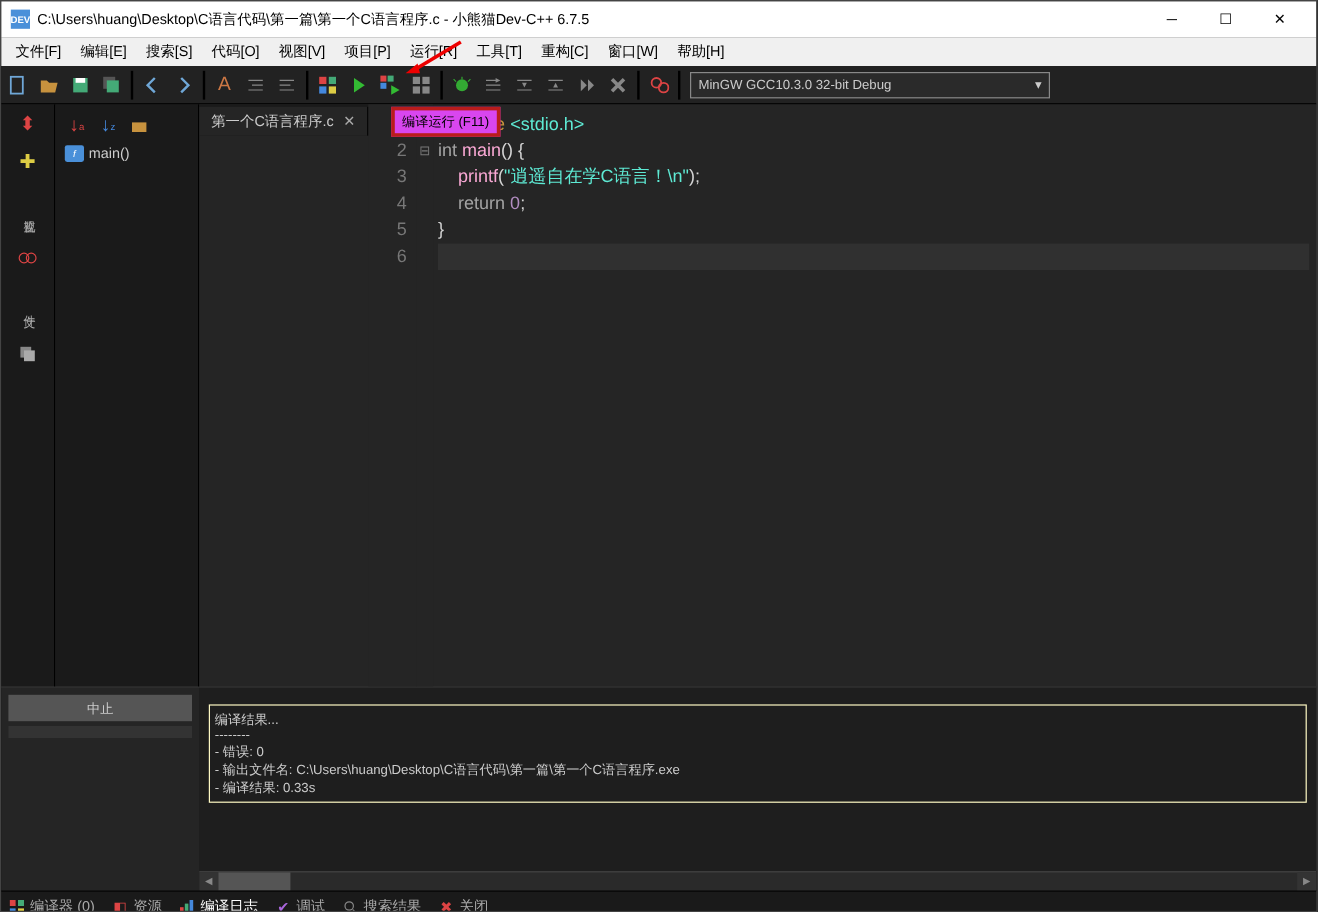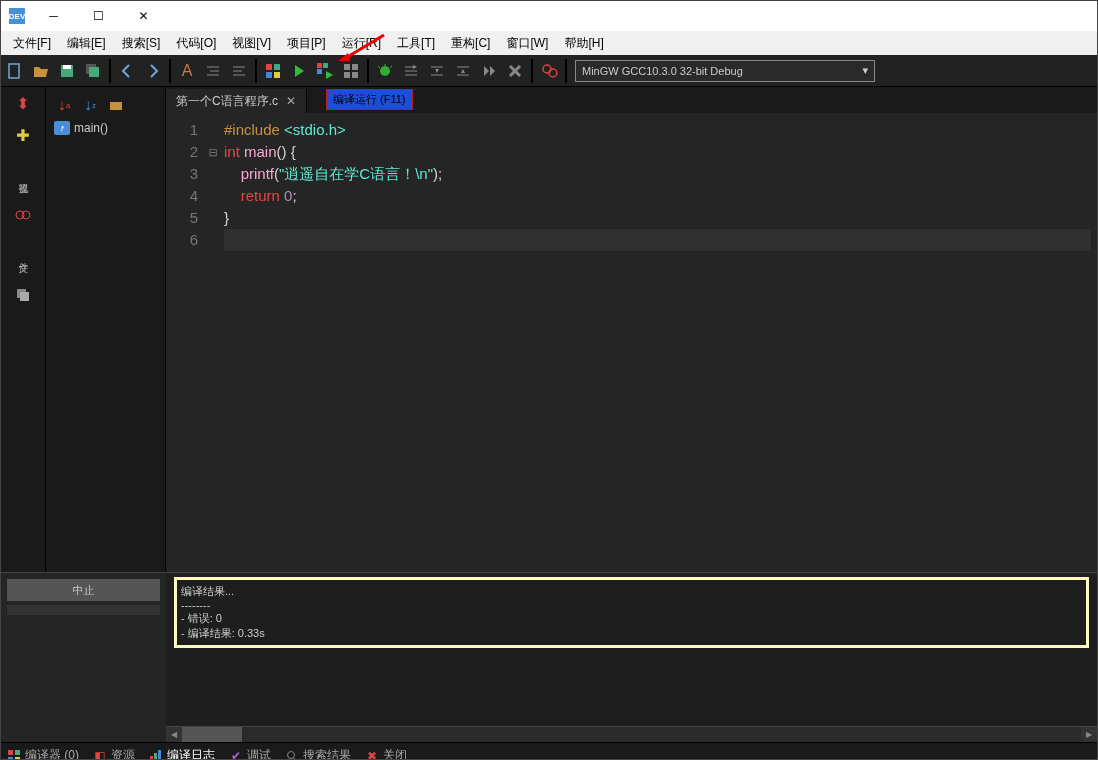--- a/index.html
+++ b/index.html
@@ -16,58 +16,59 @@
 .toolbar .compiler-dropdown { flex: 0 0 300px; height: 22px; background: #2a2a2a; border: 1px solid #888; color: #ccc; font-size: 11px; padding: 0 6px; display: flex; align-items: center; justify-content: space-between; margin-left: 4px; }
 .main-area { display: flex; height: 485px; }
 .left-panel { width: 45px; background: #1a1a1a; border-right: 1px solid #000; display: flex; flex-direction: column; align-items: center; padding-top: 4px; gap: 8px; }
 .left-panel .side-tab { width: 18px; height: 40px; writing-mode: vertical-rl; font-size: 10px; color: #aaa; cursor: pointer; display: flex; align-items: center; justify-content: center; }
 .left-panel .lp-icon { width: 24px; height: 24px; display: flex; align-items: center; justify-content: center; cursor: pointer; }
 .project-tree { width: 120px; background: #1a1a1a; border-right: 1px solid #000; padding: 4px; }
 .tree-top { display: flex; gap: 6px; padding: 4px; }
 .tree-top .ti { width: 20px; height: 20px; display:flex;align-items:center;justify-content:center; }
 .tree-item { padding: 2px 4px; font-size: 12px; color: #ccc; display: flex; align-items: center; gap: 4px; cursor: pointer; }
 .tree-item .ficon { width: 16px; height: 14px; background: #4a90d9; border-radius: 2px; font-size:8px; color:#fff; display:flex;align-items:center;justify-content:center;font-style:italic; }
-.editor-wrap { flex: 1; display: flex; flex-direction: column; background: #252525; position: relative; }
+.editor-wrap { flex: 1; display: flex; flex-direction: row; background: #252525; position: relative; }
 .tab-strip { height: 26px; background: #1a1a1a; display: flex; align-items: flex-end; }
 .tab { height: 24px; background: #333; color: #ccc; padding: 0 10px; display: flex; align-items: center; font-size: 12px; gap: 8px; cursor: pointer; border-right: 1px solid #000; }
 .tab.active { background: #252525; }
 .tab .close-x { color: #aaa; cursor: pointer; }
 .editor { flex: 1; display: flex; font-family: "Consolas", monospace; font-size: 15px; position: relative; }
 .gutter { width: 40px; background: #252525; color: #777; text-align: right; padding: 6px 8px 0 0; line-height: 22px; }
 .fold-col { width: 14px; background: #252525; padding-top: 6px; line-height: 22px; color: #777; text-align: center; font-size: 11px; }
 .code { flex: 1; padding: 6px 6px 0 4px; line-height: 22px; white-space: pre; color: #d4d4d4; }
-.code .kw { color: #ef4444; }
+.code .kw { color: #a3a3a3; }
 .code .inc { color: #c7923e; }
 .code .fn { color: #f9a8d4; }
 .code .str { color: #5eead4; }
 .code .num { color: #b18cc0; }
 .cursor-line { background: #303030; display: block; width: 100%; }
-.tooltip { position: absolute; top: 2px; left: 160px; background: #1d4ed8; border: 1px solid #b91c1c; color: #000; font-size: 11px; padding: 2px 6px; z-index: 10; text-align: right; }
+.tooltip { position: absolute; top: 2px; left: 160px; background: #d946ef; border: 3px solid #b91c1c; color: #000; font-size: 11px; padding: 2px 6px; z-index: 10; text-align: right; }
 .arrow { position: absolute; top: -26px; left: 180px; width: 50px; height: 30px; pointer-events: none; }
 .bottom-panel { height: 170px; display: flex; border-top: 1px solid #444; background: #1e1e1e; }
 .bp-left { width: 165px; background: #252525; display: flex; flex-direction: column; padding: 6px; gap: 4px; }
 .bp-left .btn { height: 22px; background: #555; color: #ccc; font-size: 11px; display: flex; align-items: center; justify-content: center; cursor: not-allowed; }
 .bp-left .pbar { height: 10px; background: #333; }
 .bp-right { flex: 1; background: #1e1e1e; color: #a0a0ff; font-size: 11px; padding: 4px 8px; font-family: "Microsoft YaHei", sans-serif; position: relative; overflow: hidden; }
-.bp-right .result-box { border: 3px solid #fef9c3; padding: 4px; margin-top: 0; color: #ccc; }
+.bp-right .result-box { border: 1px solid #fef9c3; padding: 4px; margin-top: 10px; color: #ccc; }
 .bp-right .cmd-line { color: #ccc; white-space: nowrap; overflow: hidden; }
 .scrollbar-h { position: absolute; bottom: 0; left: 0; right: 0; height: 16px; background: #2a2a2a; border-top: 1px solid #444; display:flex; }
 .scrollbar-h .thumb { width: 60px; height: 100%; background: #555; }
 .scrollbar-h .arrow-btn { width: 16px; height: 100%; background: #333; display:flex;align-items:center;justify-content:center;font-size:8px;color:#888;}
 .bottom-tabs { height: 26px; background: #1a1a1a; display: flex; align-items: center; padding: 0 6px; gap: 14px; font-size: 12px; border-top: 1px solid #000; }
 .bottom-tabs .bt-item { display: flex; align-items: center; gap: 4px; cursor: pointer; color: #aaa; }
 .bottom-tabs .bt-item.active { color: #fff; }
 .bottom-tabs .bt-icon { width: 14px; height: 14px; display:inline-flex;align-items:center;justify-content:center; }
 svg { display: block; }
 </style>
 </head>
 <body>
 
 <div class="titlebar">
   <div class="app-icon">DEV</div>
+  <div class="title">C:\Users\huang\Desktop\C语言代码\第一篇\第一个C语言程序.c - 小熊猫Dev-C++ 6.7.5</div>
   <div class="winbtn">─</div>
   <div class="winbtn">☐</div>
   <div class="winbtn close">✕</div>
 </div>
 
 <div class="menubar" id="menubar">
     <div class="menu-item">文件[F]</div>
     <div class="menu-item">编辑[E]</div>
     <div class="menu-item">搜索[S]</div>
     <div class="menu-item">代码[O]</div>
@@ -292,20 +293,21 @@
 <div class="bottom-panel">
   <div class="bp-left">
     <div class="btn">中止</div>
     <div class="pbar"></div>
   </div>
   <div class="bp-right">
     <div class="result-box">
       <div>编译结果...</div>
       <div>--------</div>
       <div>- 错误: 0</div>
+      <div>- 输出文件名: C:\Users\huang\Desktop\C语言代码\第一篇\第一个C语言程序.exe</div>
       <div>- 编译结果: 0.33s</div>
     </div>
     <div class="scrollbar-h">
       <div class="arrow-btn">◀</div>
       <div class="thumb"></div>
       <div style="flex:1"></div>
       <div class="arrow-btn">▶</div>
     </div>
   </div>
 </div>

